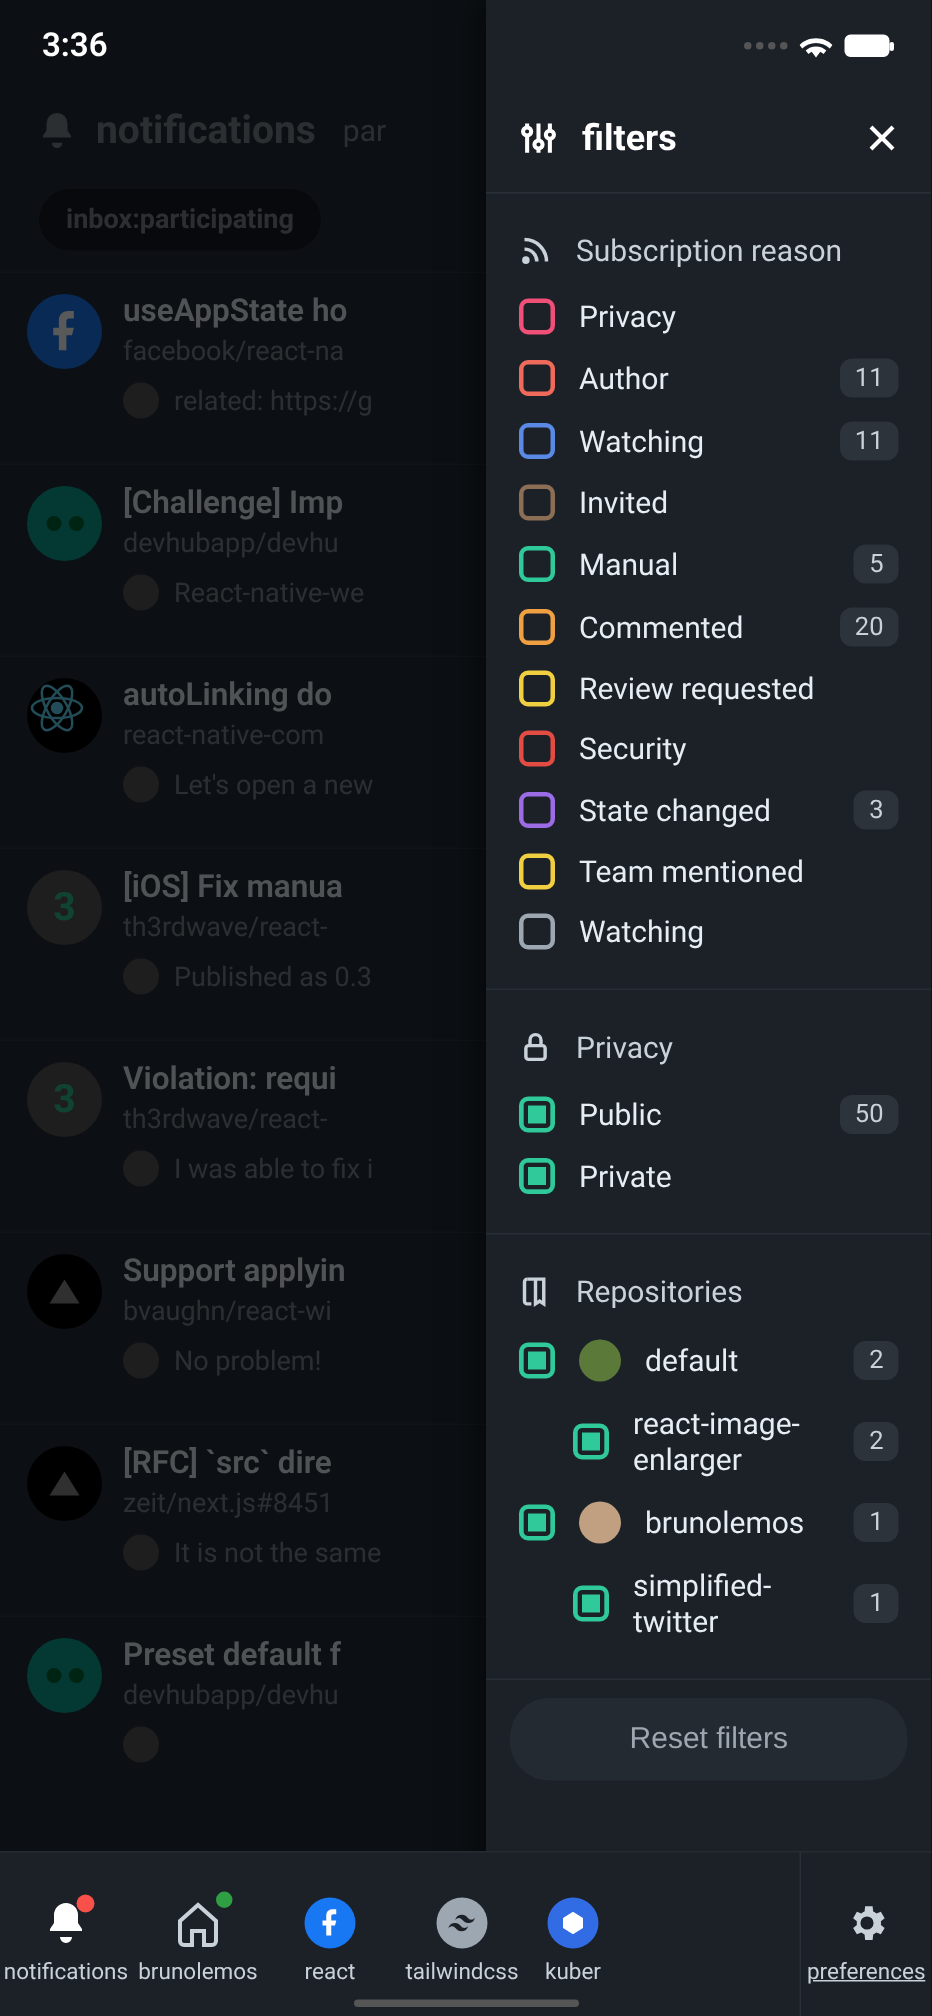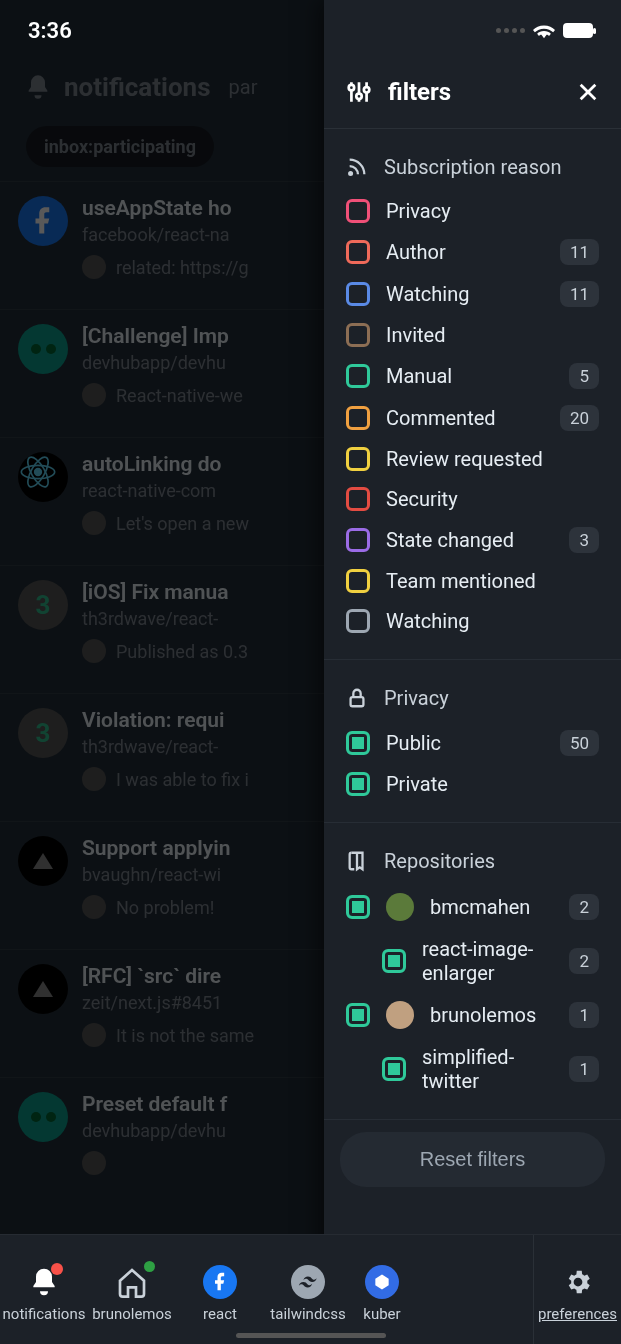--- a/index.html
+++ b/index.html
@@ -319,21 +319,21 @@
         <svg class="sec-icon" viewBox="0 0 24 24" fill="none" stroke="#c9d1d9" stroke-width="2.5">
             <path d="M6 3h12v18l-3-2-3 2V3"></path>
             <path d="M6 3a2 2 0 00-2 2v14a2 2 0 002 2h3"></path>
           </svg>
         <span>Repositories</span>
       </div>
       <div id="repo-rows">
           <div class="filter-row">
     <div class="sq outline" style="--c:#2fc99a;box-shadow:inset 0 0 0 3px #1c2128, inset 0 0 0 20px #2fc99a"></div>
     <div class="mini-av" style="background:#5b7a3a"></div>
-    <span class="filter-label">bmcmahen</span>
+    <span class="filter-label">default</span>
     <span class="count-badge">2</span>
           </div>
           <div class="filter-row indented">
     <div class="sq outline" style="--c:#2fc99a;box-shadow:inset 0 0 0 3px #1c2128, inset 0 0 0 20px #2fc99a"></div>
 
     <span class="filter-label">react-image-enlarger</span>
     <span class="count-badge">2</span>
           </div>
           <div class="filter-row">
     <div class="sq outline" style="--c:#2fc99a;box-shadow:inset 0 0 0 3px #1c2128, inset 0 0 0 20px #2fc99a"></div>

